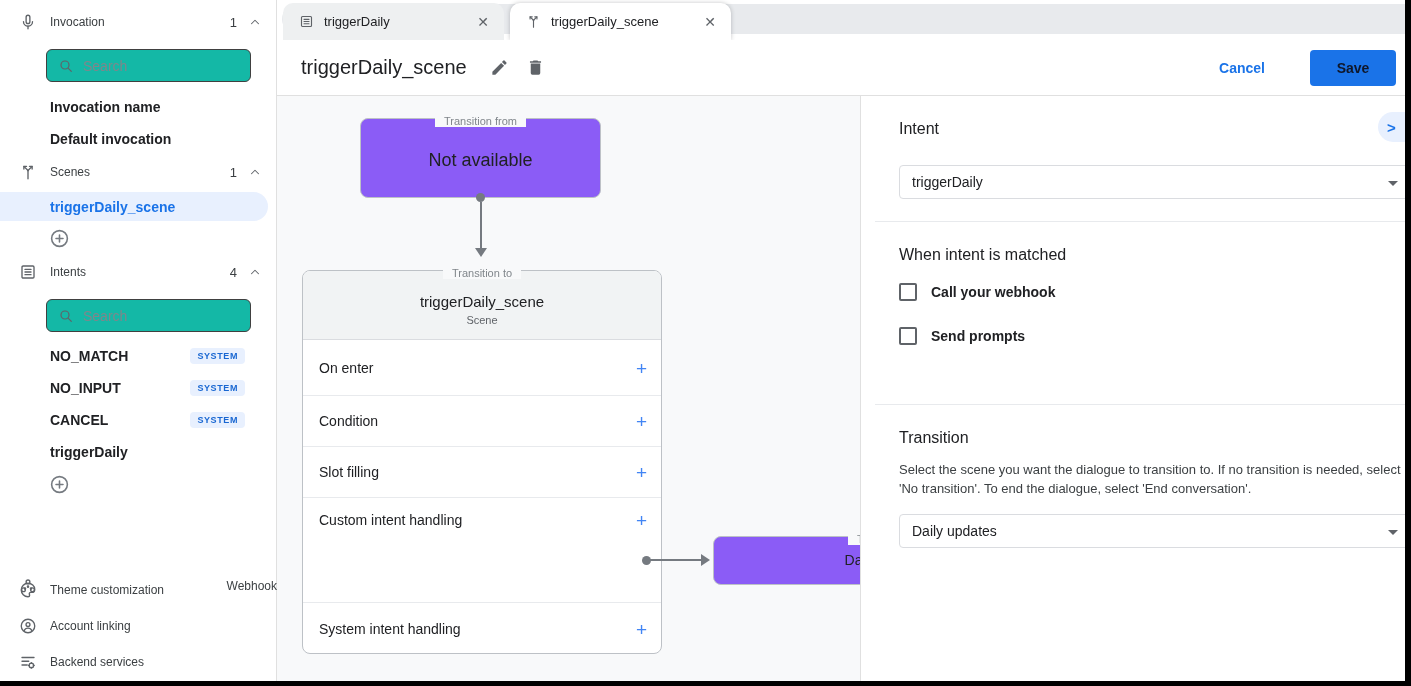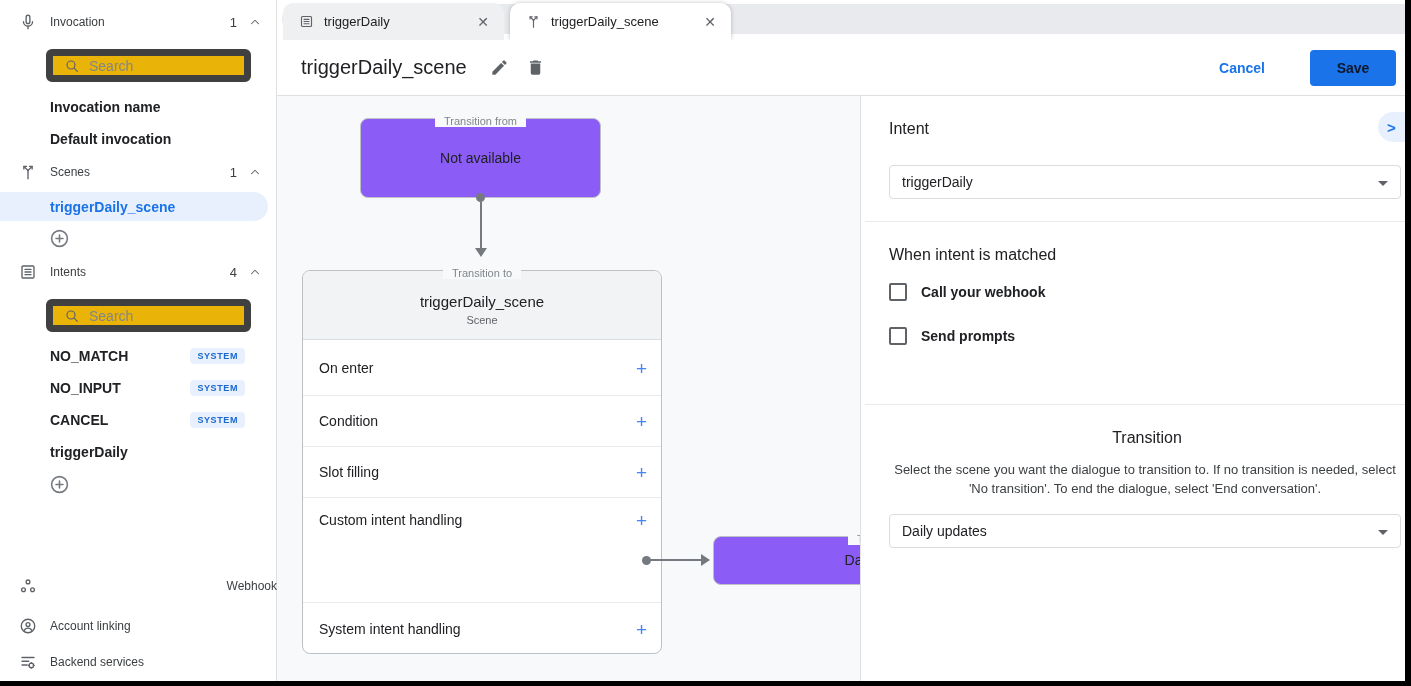--- a/index.html
+++ b/index.html
@@ -6,21 +6,21 @@
   html,body { width:1411px; height:686px; background:#000; font-family:"Liberation Sans", sans-serif; overflow:hidden; }
   #app { position:absolute; left:0; top:0; width:1405px; height:681px; background:#fff; overflow:hidden; }
 
   
   #sidebar { position:absolute; left:0; top:0; width:277px; height:681px; background:#fff; border-right:1px solid #e0e0e0; }
   .side-row { position:absolute; left:0; width:277px; height:28px; display:flex; align-items:center; }
   .side-row .sicon { width:24px; height:24px; margin-left:16px; display:flex; align-items:center; justify-content:center; flex:none; }
   .side-row .slabel { margin-left:10px; font-size:12px; color:#3c4043; }
   .side-row .scount { position:absolute; right:40px; font-size:13px; color:#3c4043; }
   .side-row .schev { position:absolute; right:14px; width:16px; height:16px; display:flex; align-items:center; justify-content:center; }
-  .searchbox { position:absolute; left:46px; width:205px; height:33px; border:7px solid #404040; border-radius:6px; background:#eab308; display:flex; align-items:center; }
+  .searchbox { position:absolute; left:46px; width:205px; height:33px; border:1px solid #404040; border-radius:6px; background:#14b8a6; display:flex; align-items:center; }
   .searchbox svg { margin-left:11px; flex:none; }
   .searchbox input { border:none; outline:none; background:transparent; margin-left:9px; width:150px; font-size:14px; color:#202124; font-family:"Liberation Sans", sans-serif; }
   .searchbox input::placeholder { color:#80868b; }
   .side-item { position:absolute; left:50px; font-size:14px; font-weight:700; color:#202124; }
   .badge { position:absolute; right:31px; font-size:9px; font-weight:700; letter-spacing:.6px; color:#1967d2; background:#e8f0fe; border-radius:4px; padding:3px 7px; }
   .selected-pill { position:absolute; left:0; top:192px; width:268px; height:29px; background:#e8f0fe; border-radius:0 16px 16px 0; display:flex; align-items:center; cursor:pointer; }
   .selected-pill span { margin-left:50px; font-size:14px; font-weight:700; color:#1a73e8; }
   .plus-circle { position:absolute; left:49px; width:21px; height:21px; cursor:pointer; }
 
   
@@ -39,21 +39,21 @@
   .hicon { margin-left:22px; width:22px; height:22px; display:flex; align-items:center; justify-content:center; cursor:pointer; }
   #cancel-btn { position:absolute; right:128px; font-size:14px; font-weight:700; color:#1a73e8; cursor:pointer; padding:8px 12px; }
   #save-btn { position:absolute; right:9px; top:10px; width:86px; height:36px; background:#1a73e8; color:#0f172a; font-size:14px; font-weight:700; border:none; border-radius:4px; cursor:pointer; font-family:"Liberation Sans", sans-serif; }
 
   
   #canvas { position:absolute; left:277px; top:96px; width:583px; height:585px; background:#f8f9fa; overflow:hidden; }
   .node-box { position:absolute; background:#8b5cf6; border:1px solid #bdc1c6; border-radius:8px; }
   .legend { position:absolute; top:-8px; left:0; right:0; text-align:center; pointer-events:none; }
   .legend span { display:inline-block; background:#f8f9fa; padding:0 9px; font-size:11px; color:#80868b; white-space:nowrap; }
   #tfrom-box { left:83px; top:22px; width:241px; height:80px; }
-  #tfrom-text { text-align:center; margin-top:31px; font-size:14px; color:#202124; }
+  #tfrom-text { text-align:center; margin-top:31px; font-size:18px; color:#202124; }
   .conn-dot { position:absolute; width:9px; height:9px; border-radius:50%; background:#757a80; }
   .vline { position:absolute; width:2px; background:#757a80; }
   .hline { position:absolute; height:2px; background:#757a80; }
   .arrow-down { position:absolute; width:0; height:0; border-left:6px solid transparent; border-right:6px solid transparent; border-top:9px solid #757a80; }
   .arrow-right { position:absolute; width:0; height:0; border-top:6px solid transparent; border-bottom:6px solid transparent; border-left:9px solid #757a80; }
 
   #scene-card { position:absolute; left:25px; top:174px; width:360px; height:384px; background:#fff; border:1px solid #bdc1c6; border-radius:8px; }
   #scene-card-header { height:69px; background:#f1f3f4; border-bottom:1px solid #dadce0; border-radius:7px 7px 0 0; text-align:center; }
   #scene-card-title { padding-top:22px; font-size:15px; color:#202124; }
   #scene-card-subtitle { margin-top:4px; font-size:11px; color:#5f6368; }
@@ -65,24 +65,24 @@
   #row-condition, #row-slot, #row-system { height:51px; }
   #row-custom { height:105px; }
   #row-custom .rlabel, #row-custom .rplus { top:22px; }
   #matched-box { position:absolute; left:16px; top:44px; width:328px; height:43px; background:#e8f0fe; border:1.5px solid #1a73e8; border-radius:6px; display:flex; align-items:center; cursor:pointer; }
   #matched-box span { margin-left:12px; font-size:13.5px; color:#202124; }
   #target-box { left:436px; top:440px; width:348px; height:49px; }
   #target-text { text-align:center; margin-top:15px; font-size:14px; color:#202124; }
 
   
   #panel { position:absolute; left:860px; top:96px; width:545px; height:585px; background:#fff; border-left:1px solid #e0e0e0; }
-  .panel-section { position:absolute; left:4px; right:0; }
+  .panel-section { position:absolute; left:14px; right:0; }
   #psec-intent { top:0; height:126px; border-bottom:1px solid #e8eaed; }
   #psec-matched { top:126px; height:183px; border-bottom:1px solid #e8eaed; }
-  #psec-transition { top:309px;text-align:center; }
+  #psec-transition { top:309px; }
   .panel-h { margin:24px 0 0 24px; font-size:16px; color:#202124; }
   .dropdown { position:relative; margin:16px 0 0 24px; width:512px; height:34px; border:1px solid #dadce0; border-radius:4px; background:#fff; cursor:pointer; }
   .dropdown .dval { position:absolute; left:12px; top:50%; transform:translateY(-50%); font-size:14px; color:#202124; }
   .dropdown .caret { position:absolute; right:12px; top:15px; width:0; height:0; border-left:5px solid transparent; border-right:5px solid transparent; border-top:5px solid #5f6368; }
   #intent-dropdown { margin-top:27px; }
   .cbx-row { position:absolute; left:24px; display:flex; align-items:center; cursor:pointer; }
   .cbx { width:18px; height:18px; border:2px solid #5f6368; border-radius:2px; background:#fff; flex:none; }
   .cbx-label { margin-left:14px; font-size:14px; font-weight:700; color:#202124; }
   #cbx-webhook { top:61px; }
   #cbx-prompts { top:105px; }
@@ -202,20 +202,31 @@
       <span class="sicon">
         <svg class="gicon" width="18" height="18" viewBox="0 0 24 24">
             <circle cx="12" cy="6.5" r="2.5"></circle>
             <circle cx="6" cy="17" r="2.5"></circle>
             <circle cx="18" cy="17" r="2.5"></circle>
           </svg>
       </span>
       <span class="slabel">Webhook</span>
     </div>
 
+    <div class="side-row" style="top:576px;">
+      <span class="sicon">
+        <svg class="gicon" width="18" height="18" viewBox="0 0 24 24">
+            <path d="M12 3a9 9 0 1 0 0 18c1.5 0 2.2-.9 2.2-2 0-.8-.5-1.3-.5-2 0-1 .8-1.8 2-1.8H17a4 4 0 0 0 4-4C21 6.5 17 3 12 3z"></path>
+            <circle cx="8" cy="10" r="0.8"></circle>
+            <circle cx="12" cy="7.5" r="0.8"></circle>
+            <circle cx="16" cy="10" r="0.8"></circle>
+          </svg>
+      </span>
+      <span class="slabel">Theme customization</span>
+    </div>
 
     <div class="side-row" style="top:612px;">
       <span class="sicon">
         <svg class="gicon" width="18" height="18" viewBox="0 0 24 24">
             <circle cx="12" cy="12" r="9"></circle>
             <circle cx="12" cy="10" r="2.6"></circle>
             <path d="M6.8 18.2c1-2.4 3-3.4 5.2-3.4s4.2 1 5.2 3.4"></path>
           </svg>
       </span>
       <span class="slabel">Account linking</span>

